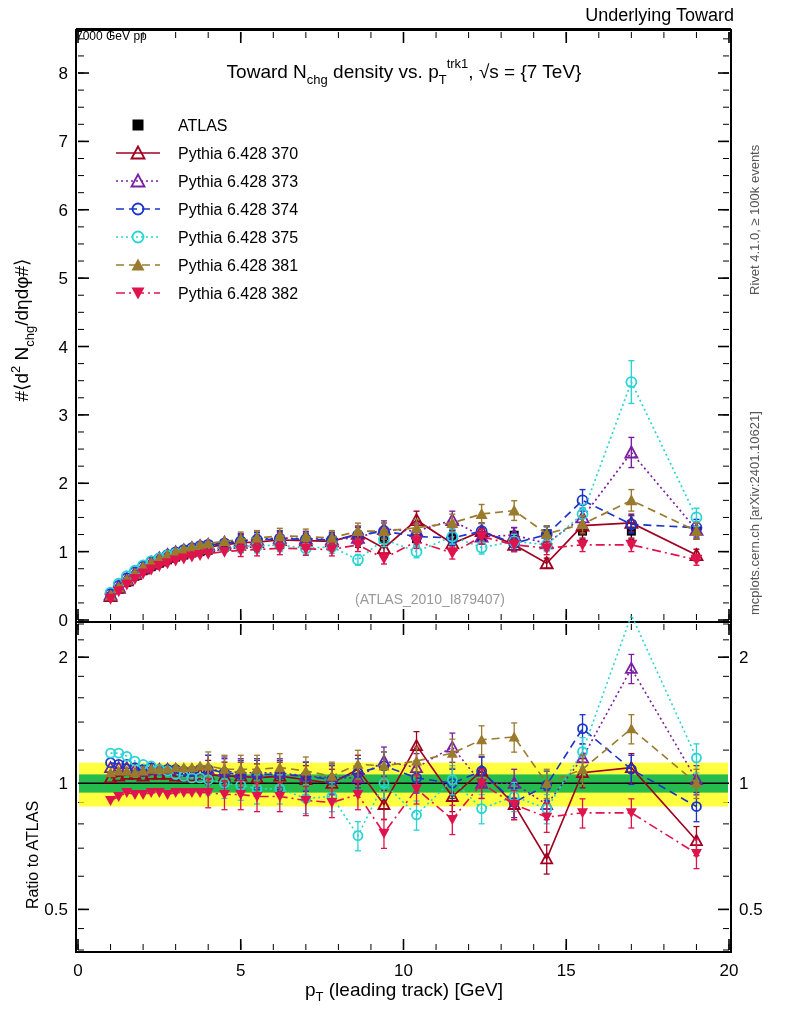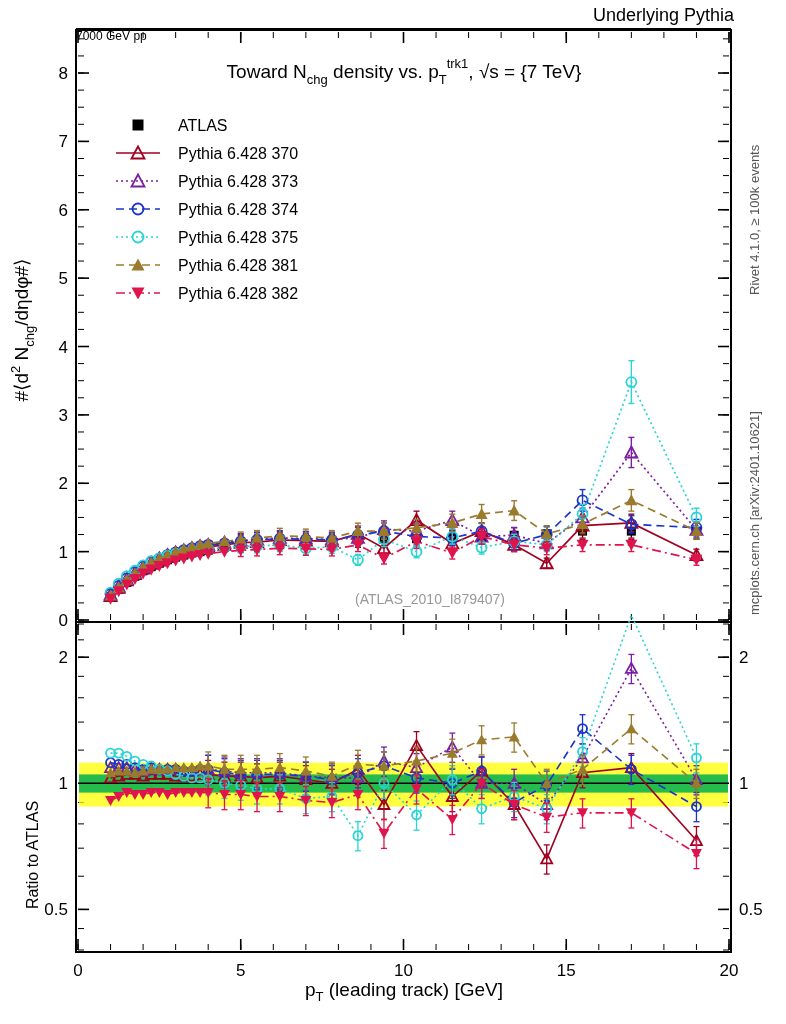--- a/index.html
+++ b/index.html
@@ -19,21 +19,21 @@
   .legtxt{font-size:16px;}
   .title{font-size:19px;}
   .watermark{font-size:14px;fill:#999;}
 </style>
 </head>
 <body>
 
 <div id="root">
 
   <div class="abs txt" id="hdr-left">7000 GeV pp</div>
-  <div class="abs txt" id="hdr-right">Underlying Pythia</div>
+  <div class="abs txt" id="hdr-right">Underlying Toward</div>
   <div class="abs" id="hdr-rule"></div>
 
   <div class="abs" style="left:744px;top:40px;width:20px;height:260px;">
     <svg width="20" height="260">
         <text class="side" transform="translate(15,255) rotate(-90)">Rivet 4.1.0, ≥ 100k events</text>
       </svg>
   </div>
   <div class="abs" style="left:744px;top:310px;width:20px;height:310px;">
     <svg width="20" height="310">
         <text class="side" transform="translate(15,305) rotate(-90)">mcplots.cern.ch [arXiv:2401.10621]</text>

